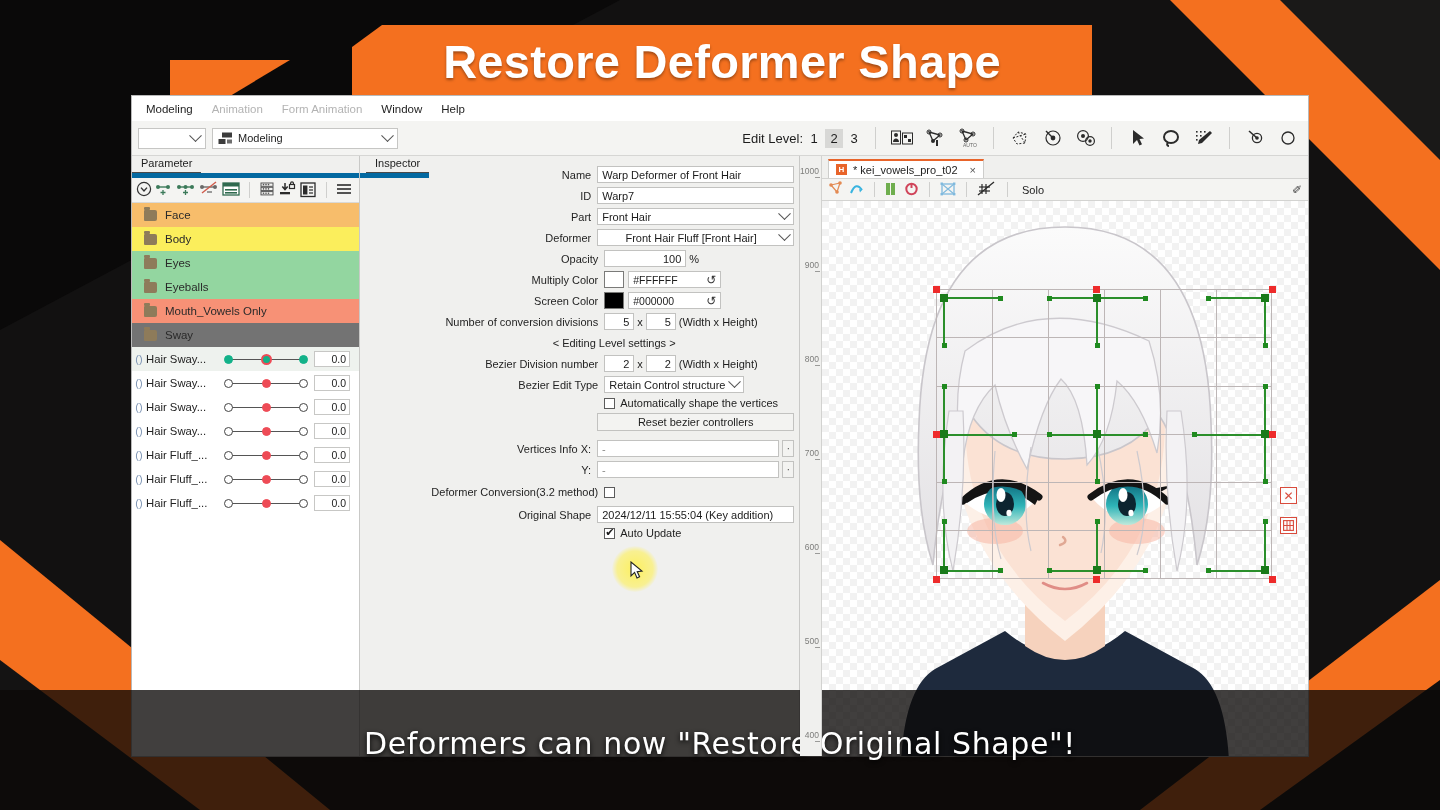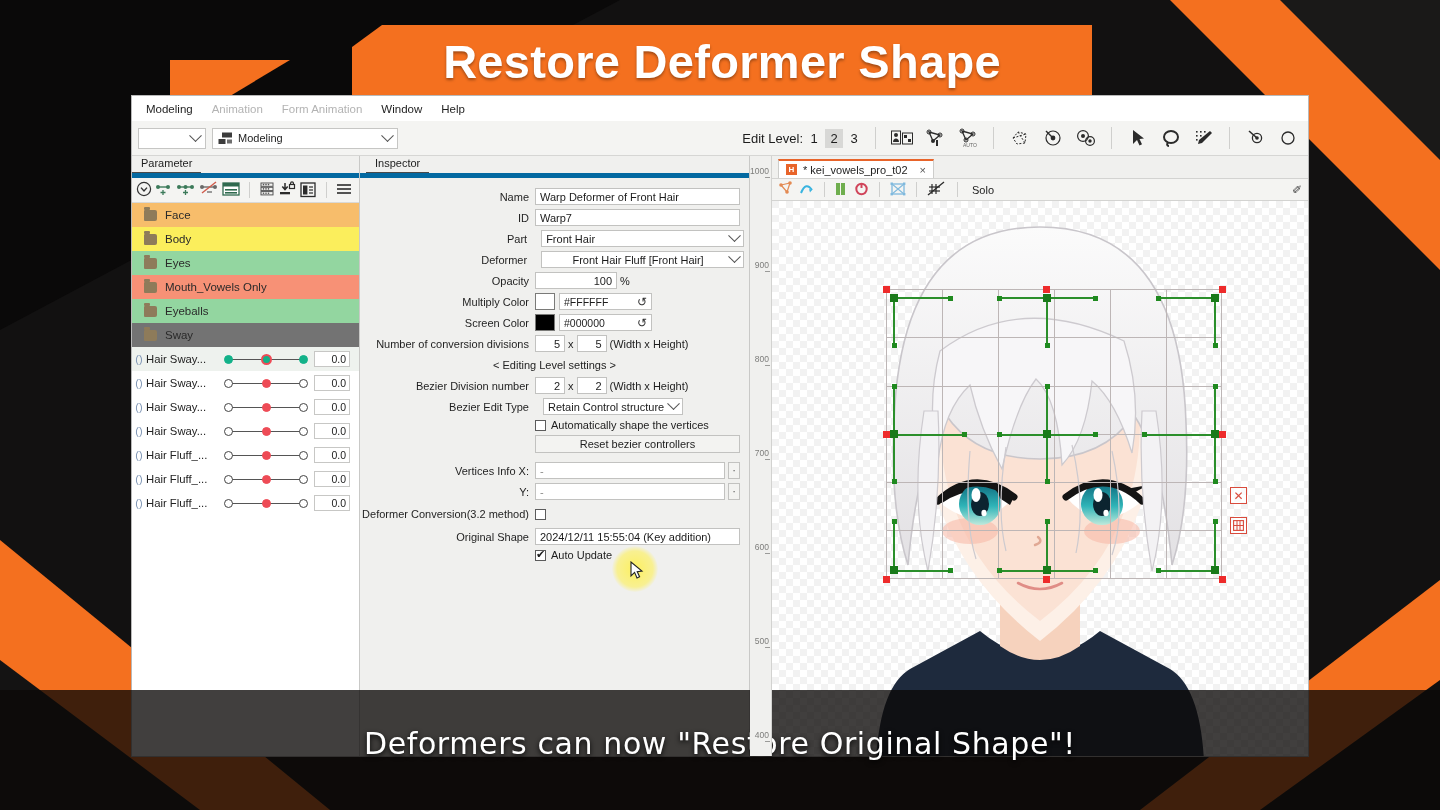--- a/index.html
+++ b/index.html
@@ -74,28 +74,28 @@
   .slider{ position:relative; width:88px; height:16px; margin:0 4px; }
   .strack{ position:absolute; top:7.5px; left:6px; right:6px; height:1.6px; background:#555; }
   .knob{ position:absolute; top:4px; width:9px; height:9px; border-radius:50%; background:#fff; border:1.6px solid #444; }
   .knob.mid{ background:#ee4b56; border-color:#ee4b56; }
   .knob.g{ background:#12b289; border-color:#12b289; }
   .knob.gm{ background:#12b289; border:2.5px solid #ee4b56; width:11px;height:11px; top:2.5px;}
   .pval{ width:36px; height:16px; background:#fff; border:1px solid #c7c7c5; text-align:right;
          padding-right:3px; font-size:10.5px; line-height:15px; }
 
   
-  #inspector{ width:390px; background:#f0f0ee; border-right:1px solid #c9c9c7; display:flex; flex-direction:column; }
+  #inspector{ width:440px; background:#f0f0ee; border-right:1px solid #c9c9c7; display:flex; }
   #insbody{ flex:1; padding-top:10px; font-size:11px; overflow:hidden; }
   .frow{ display:flex; align-items:center; margin-bottom:4px; padding-right:5px; }
   .flabel{ width:175px; text-align:right; padding-right:6px; color:#1f1f1f; white-space:nowrap;}
   .fin{ height:17px; background:#fff; border:1px solid #c2c2c0; padding:0 4px; line-height:16px;
         font-size:11px; color:#1b1b1b; }
   .fin.wide{ width:205px; }
-  .fin.sel{ width:205px; display:flex; align-items:center;margin-left:8px; }
+  .fin.sel{ width:205px; display:flex; align-items:center; }
   .fin.sel .cv{ flex:1; }
   .num{ width:30px; text-align:right; }
   .swatch{ width:20px; height:17px; border:1px solid #7a7a78; }
   .hexf{ width:78px; height:17px; background:#fff; border:1px solid #c2c2c0; display:flex;
          align-items:center; padding:0 4px; font-size:10.5px; }
   .undo{ margin-left:auto; font-size:12px; color:#333; }
   .cbx{ width:11px; height:11px; border:1px solid #5b5b5b; background:#fff; display:inline-block;
         position:relative; flex:none;}
   .cbx.on{ background:#fff; }
   .cbx.on:after{ content:"✔"; position:absolute; left:0px; top:-3px; font-size:11px; color:#1a1a1a; }
@@ -403,27 +403,27 @@
           <span>Face</span>
           </div>
         <div class="grow" style="background:#fbee5c">
           <span class="fold"></span>
           <span>Body</span>
           </div>
         <div class="grow" style="background:#93d6a0">
           <span class="fold"></span>
           <span>Eyes</span>
           </div>
+        <div class="grow" style="background:#93d6a0">
+          <span class="fold"></span>
+          <span>Eyeballs</span>
+          </div>
         <div class="grow" style="background:#f79176">
           <span class="fold"></span>
           <span>Mouth_Vowels Only</span>
-          </div>
-        <div class="grow" style="background:#93d6a0">
-          <span class="fold"></span>
-          <span>Eyeballs</span>
           </div>
         <div class="grow" style="background:#737373">
           <span class="fold"></span>
           <span>Sway</span>
           </div>
 
         <div class="prow sel">
           <span class="pico">()</span>
           <span class="pname">Hair Sway...</span>
           <span class="slider">

